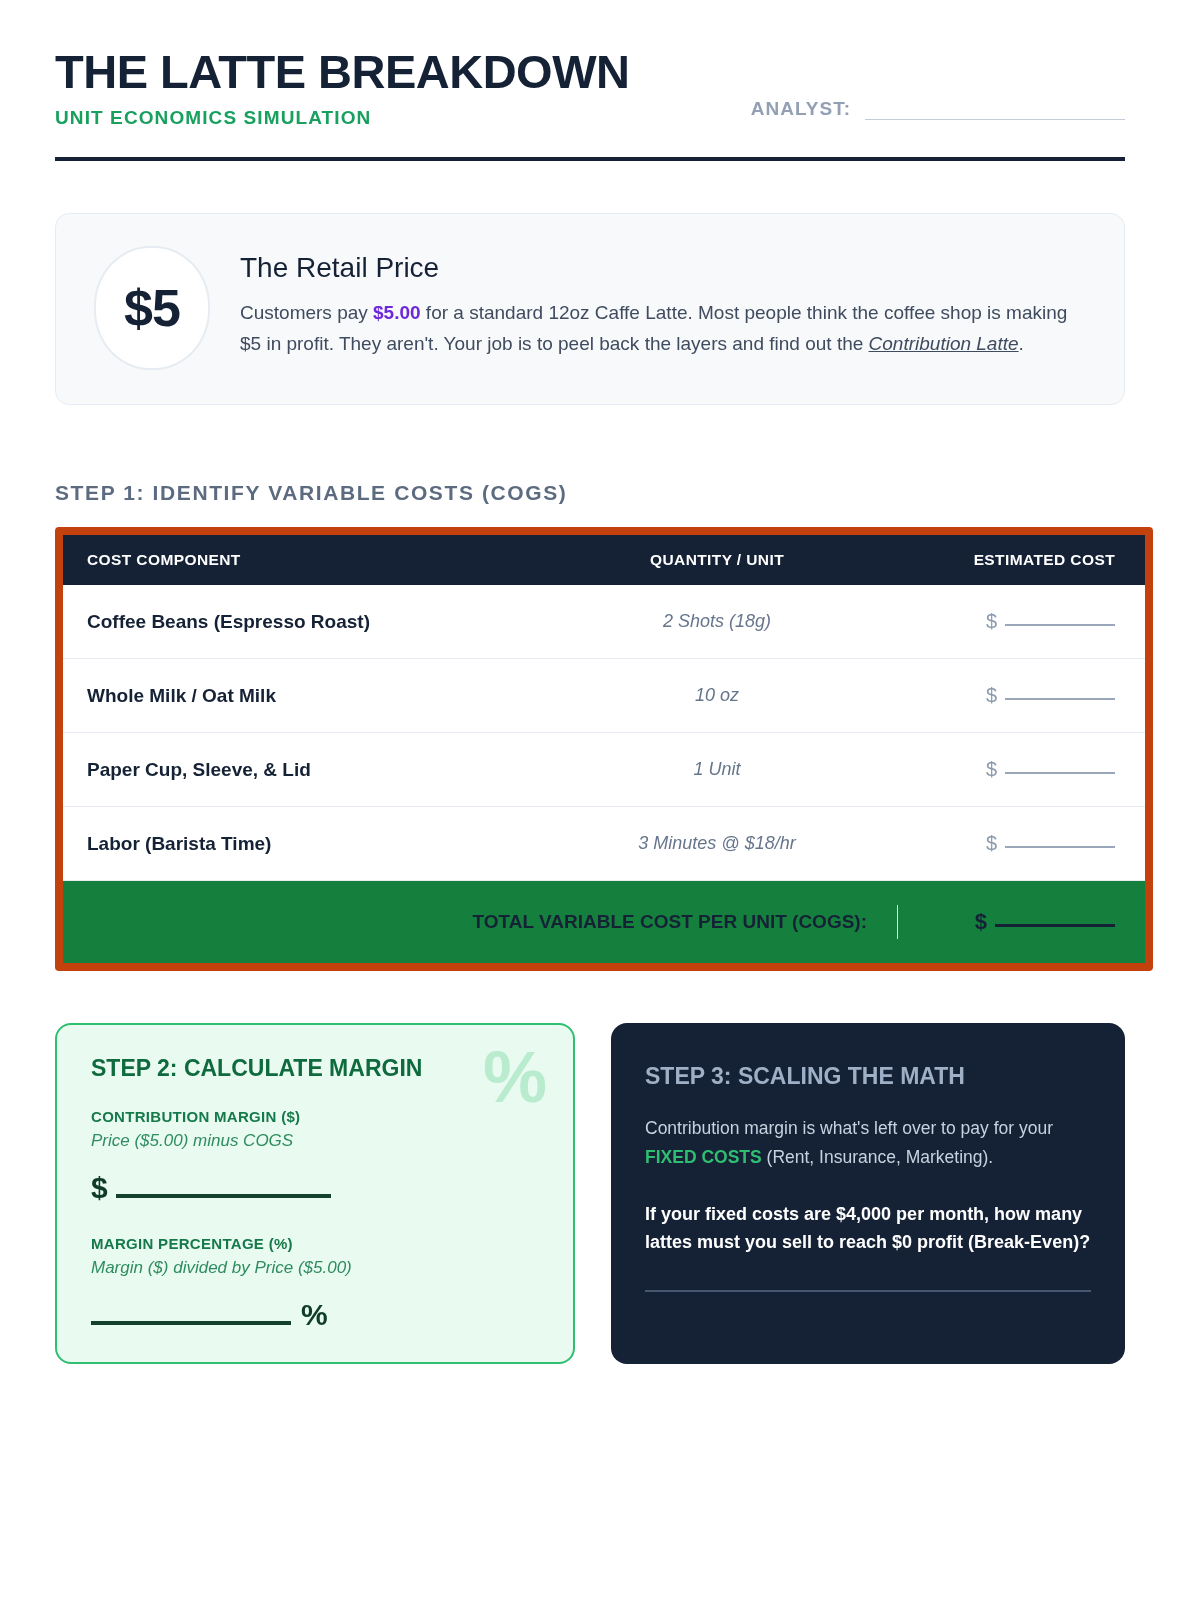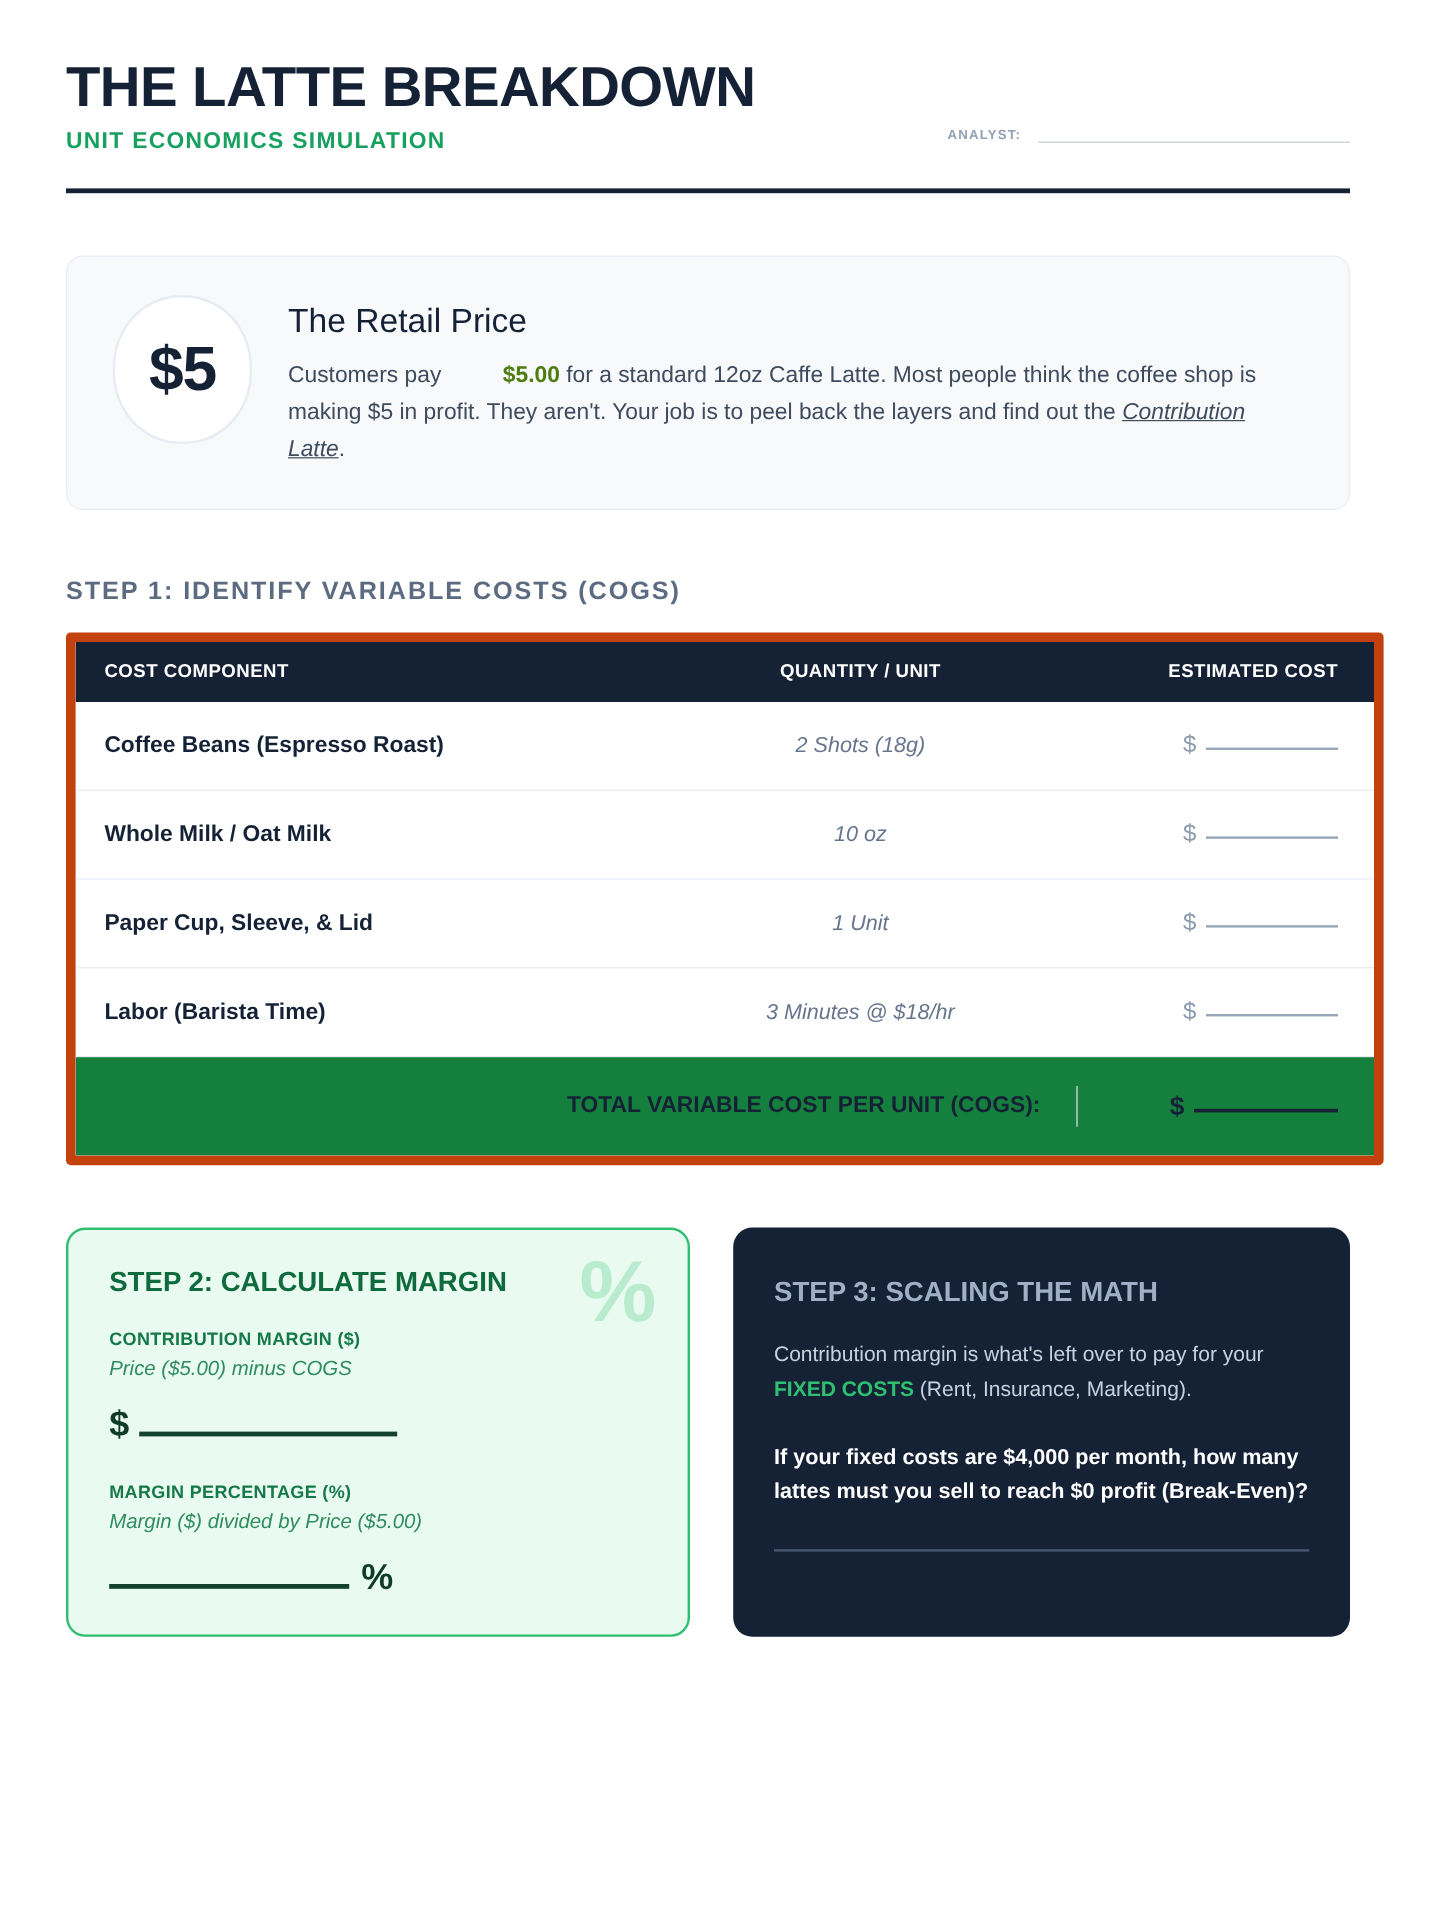--- a/index.html
+++ b/index.html
@@ -45,21 +45,21 @@
     letter-spacing: 1.1px;
     color: #18a05f;
   }
   .analyst-block {
     display: flex;
     align-items: flex-end;
     gap: 14px;
     margin-top: 50px;
   }
   .analyst-label {
-    font-size: 11px;
+    font-size: 19px;
     font-weight: bold;
     letter-spacing: 1px;
     color: #93a0b4;
   }
   .analyst-line {
     width: 260px;
     border-bottom: 1.6px solid #c3ccd8;
     height: 20px;
   }
   .header-rule {
@@ -99,29 +99,29 @@
     font-weight: normal;
     color: #152236;
     margin: 0 0 14px 0;
   }
   .price-body {
     font-size: 19px;
     line-height: 1.62;
     color: #3f4b5e;
     max-width: 840px;
   }
-  .price-body b { color: #4d7c0f; margin-left: 46px; }
+  .price-body b { color: #6d28d9; }
   .price-body i.underline {
     font-style: italic;
     text-decoration: underline;
   }
 
   
   .step1-label {
-    margin: 56px 0 0 55px;
+    margin: 76px 0 0 55px;
     font-size: 21px;
     font-weight: bold;
     letter-spacing: 1.6px;
     color: #5c6b80;
   }
   .cost-table {
     margin: 22px 47px 0 55px;
     border-radius: 4px;
     overflow: hidden;
     border: 8px solid #c2410c;

